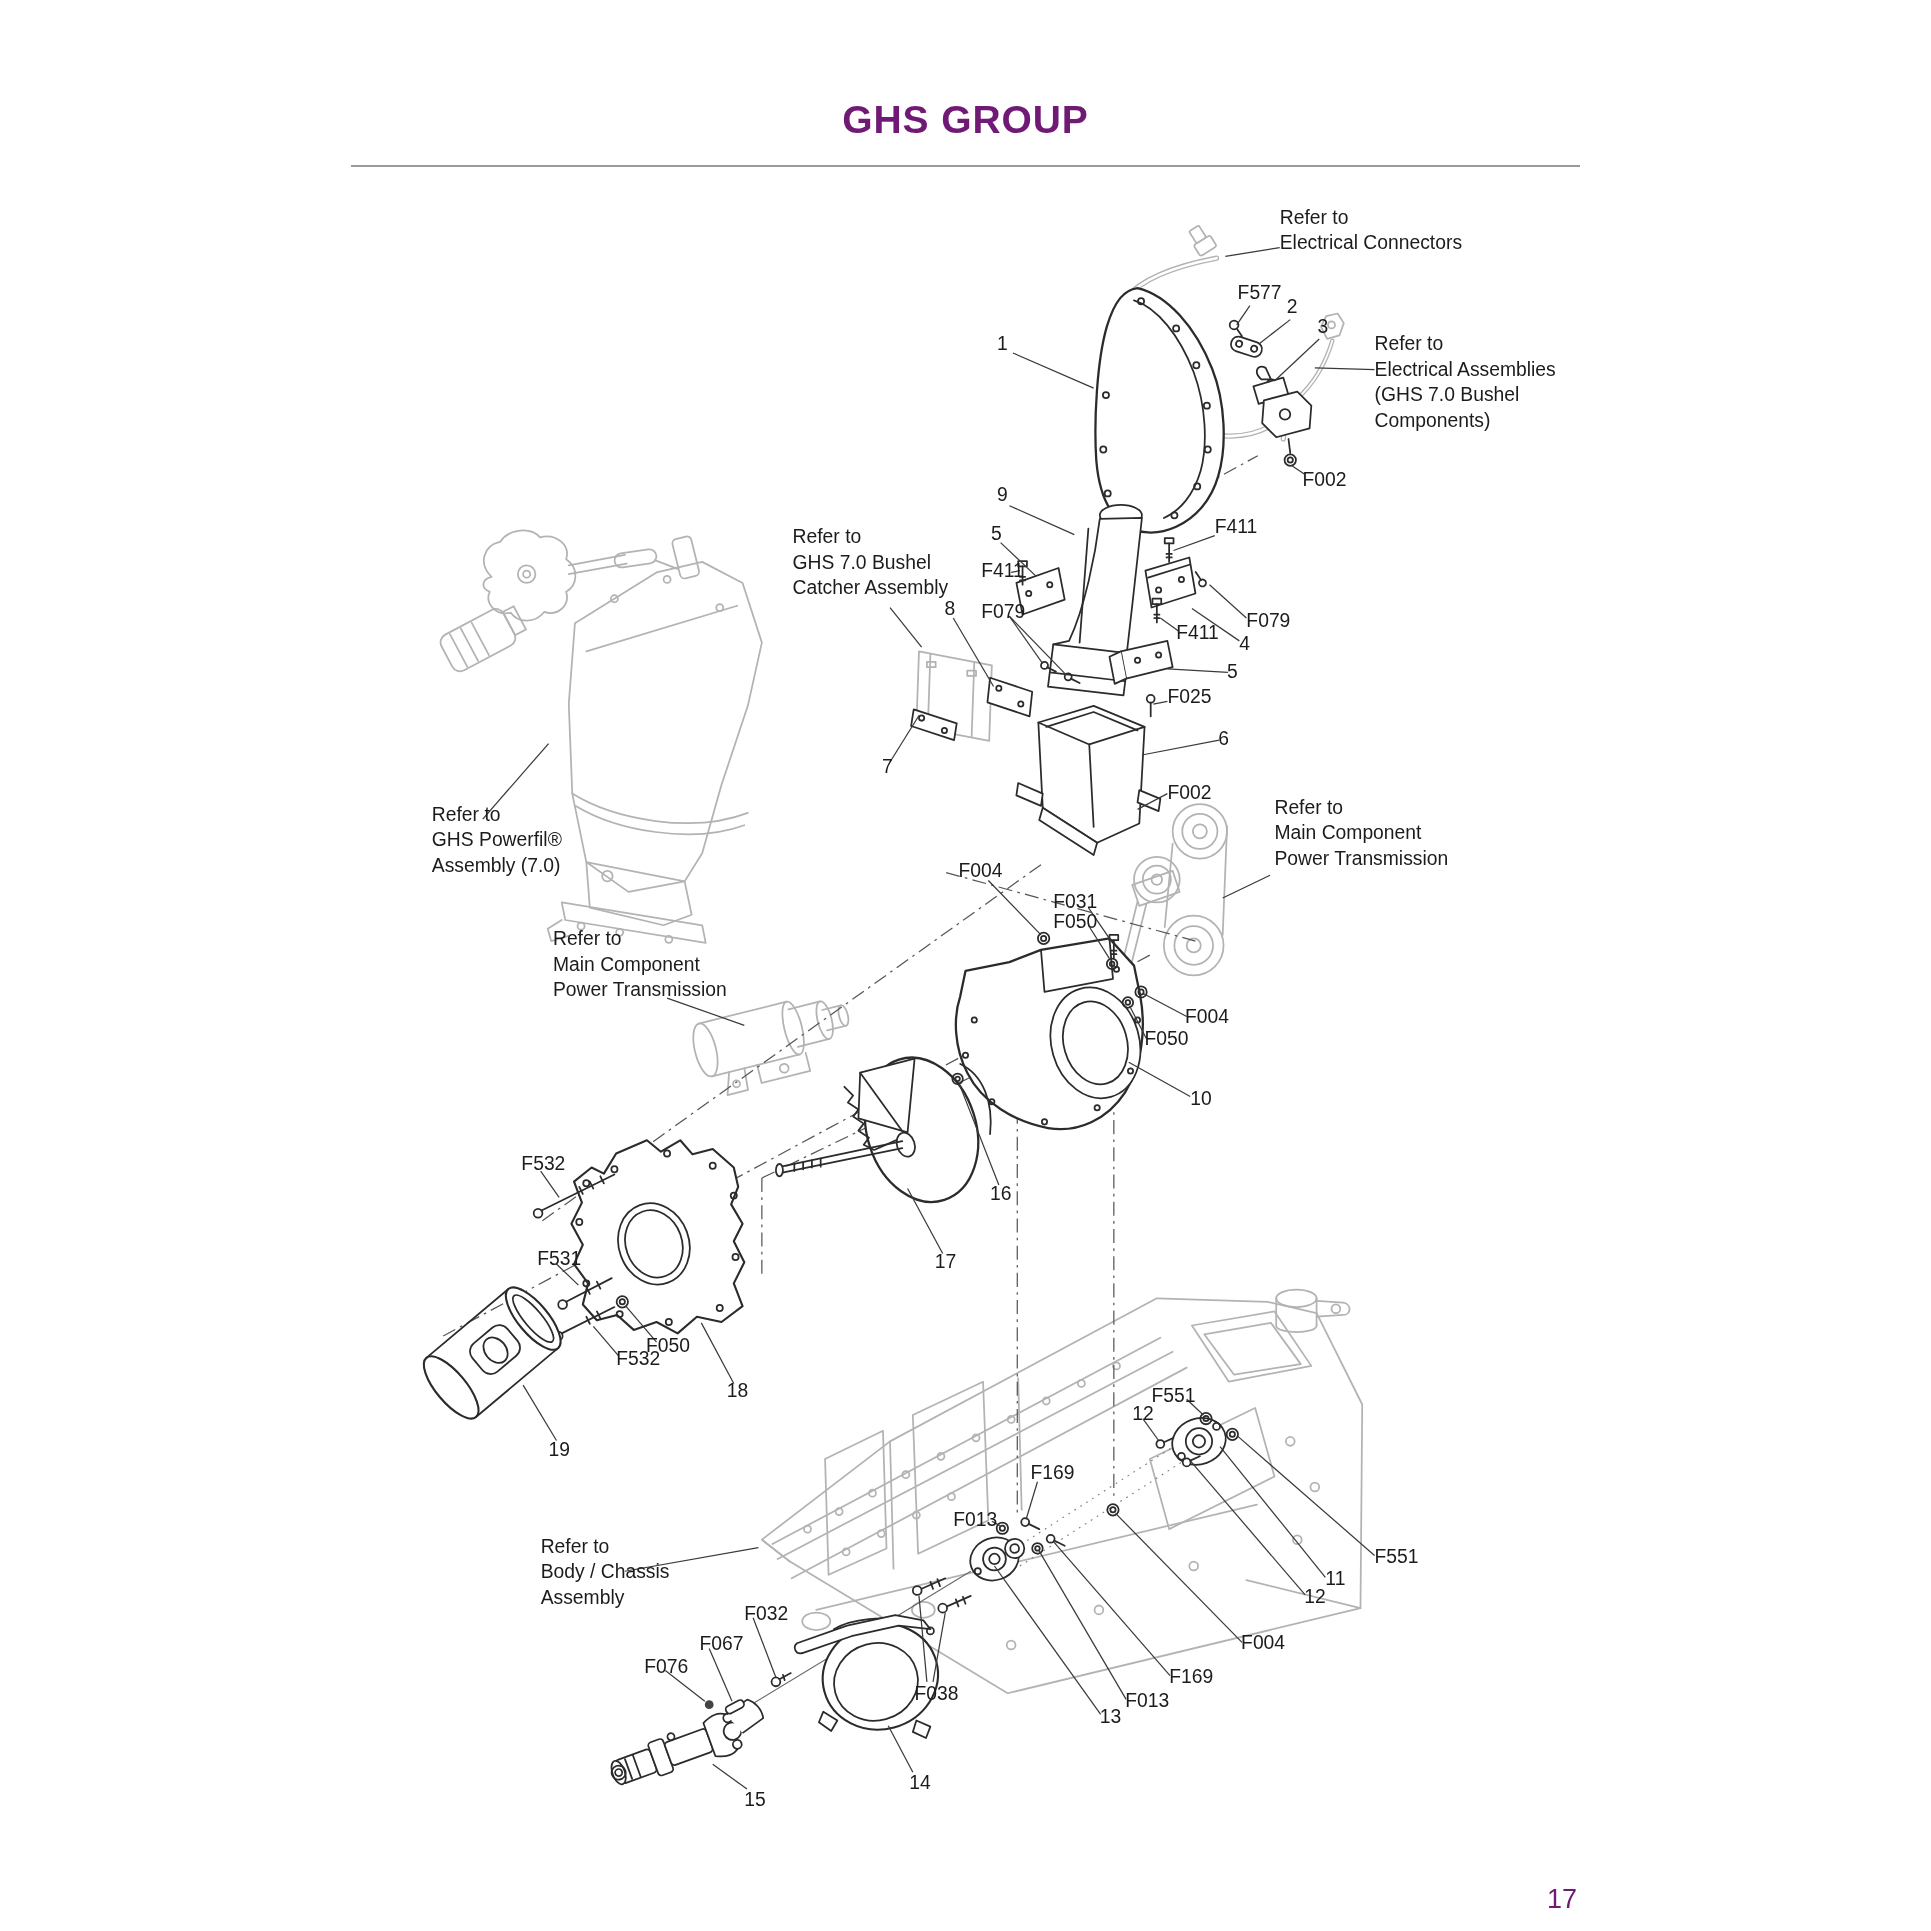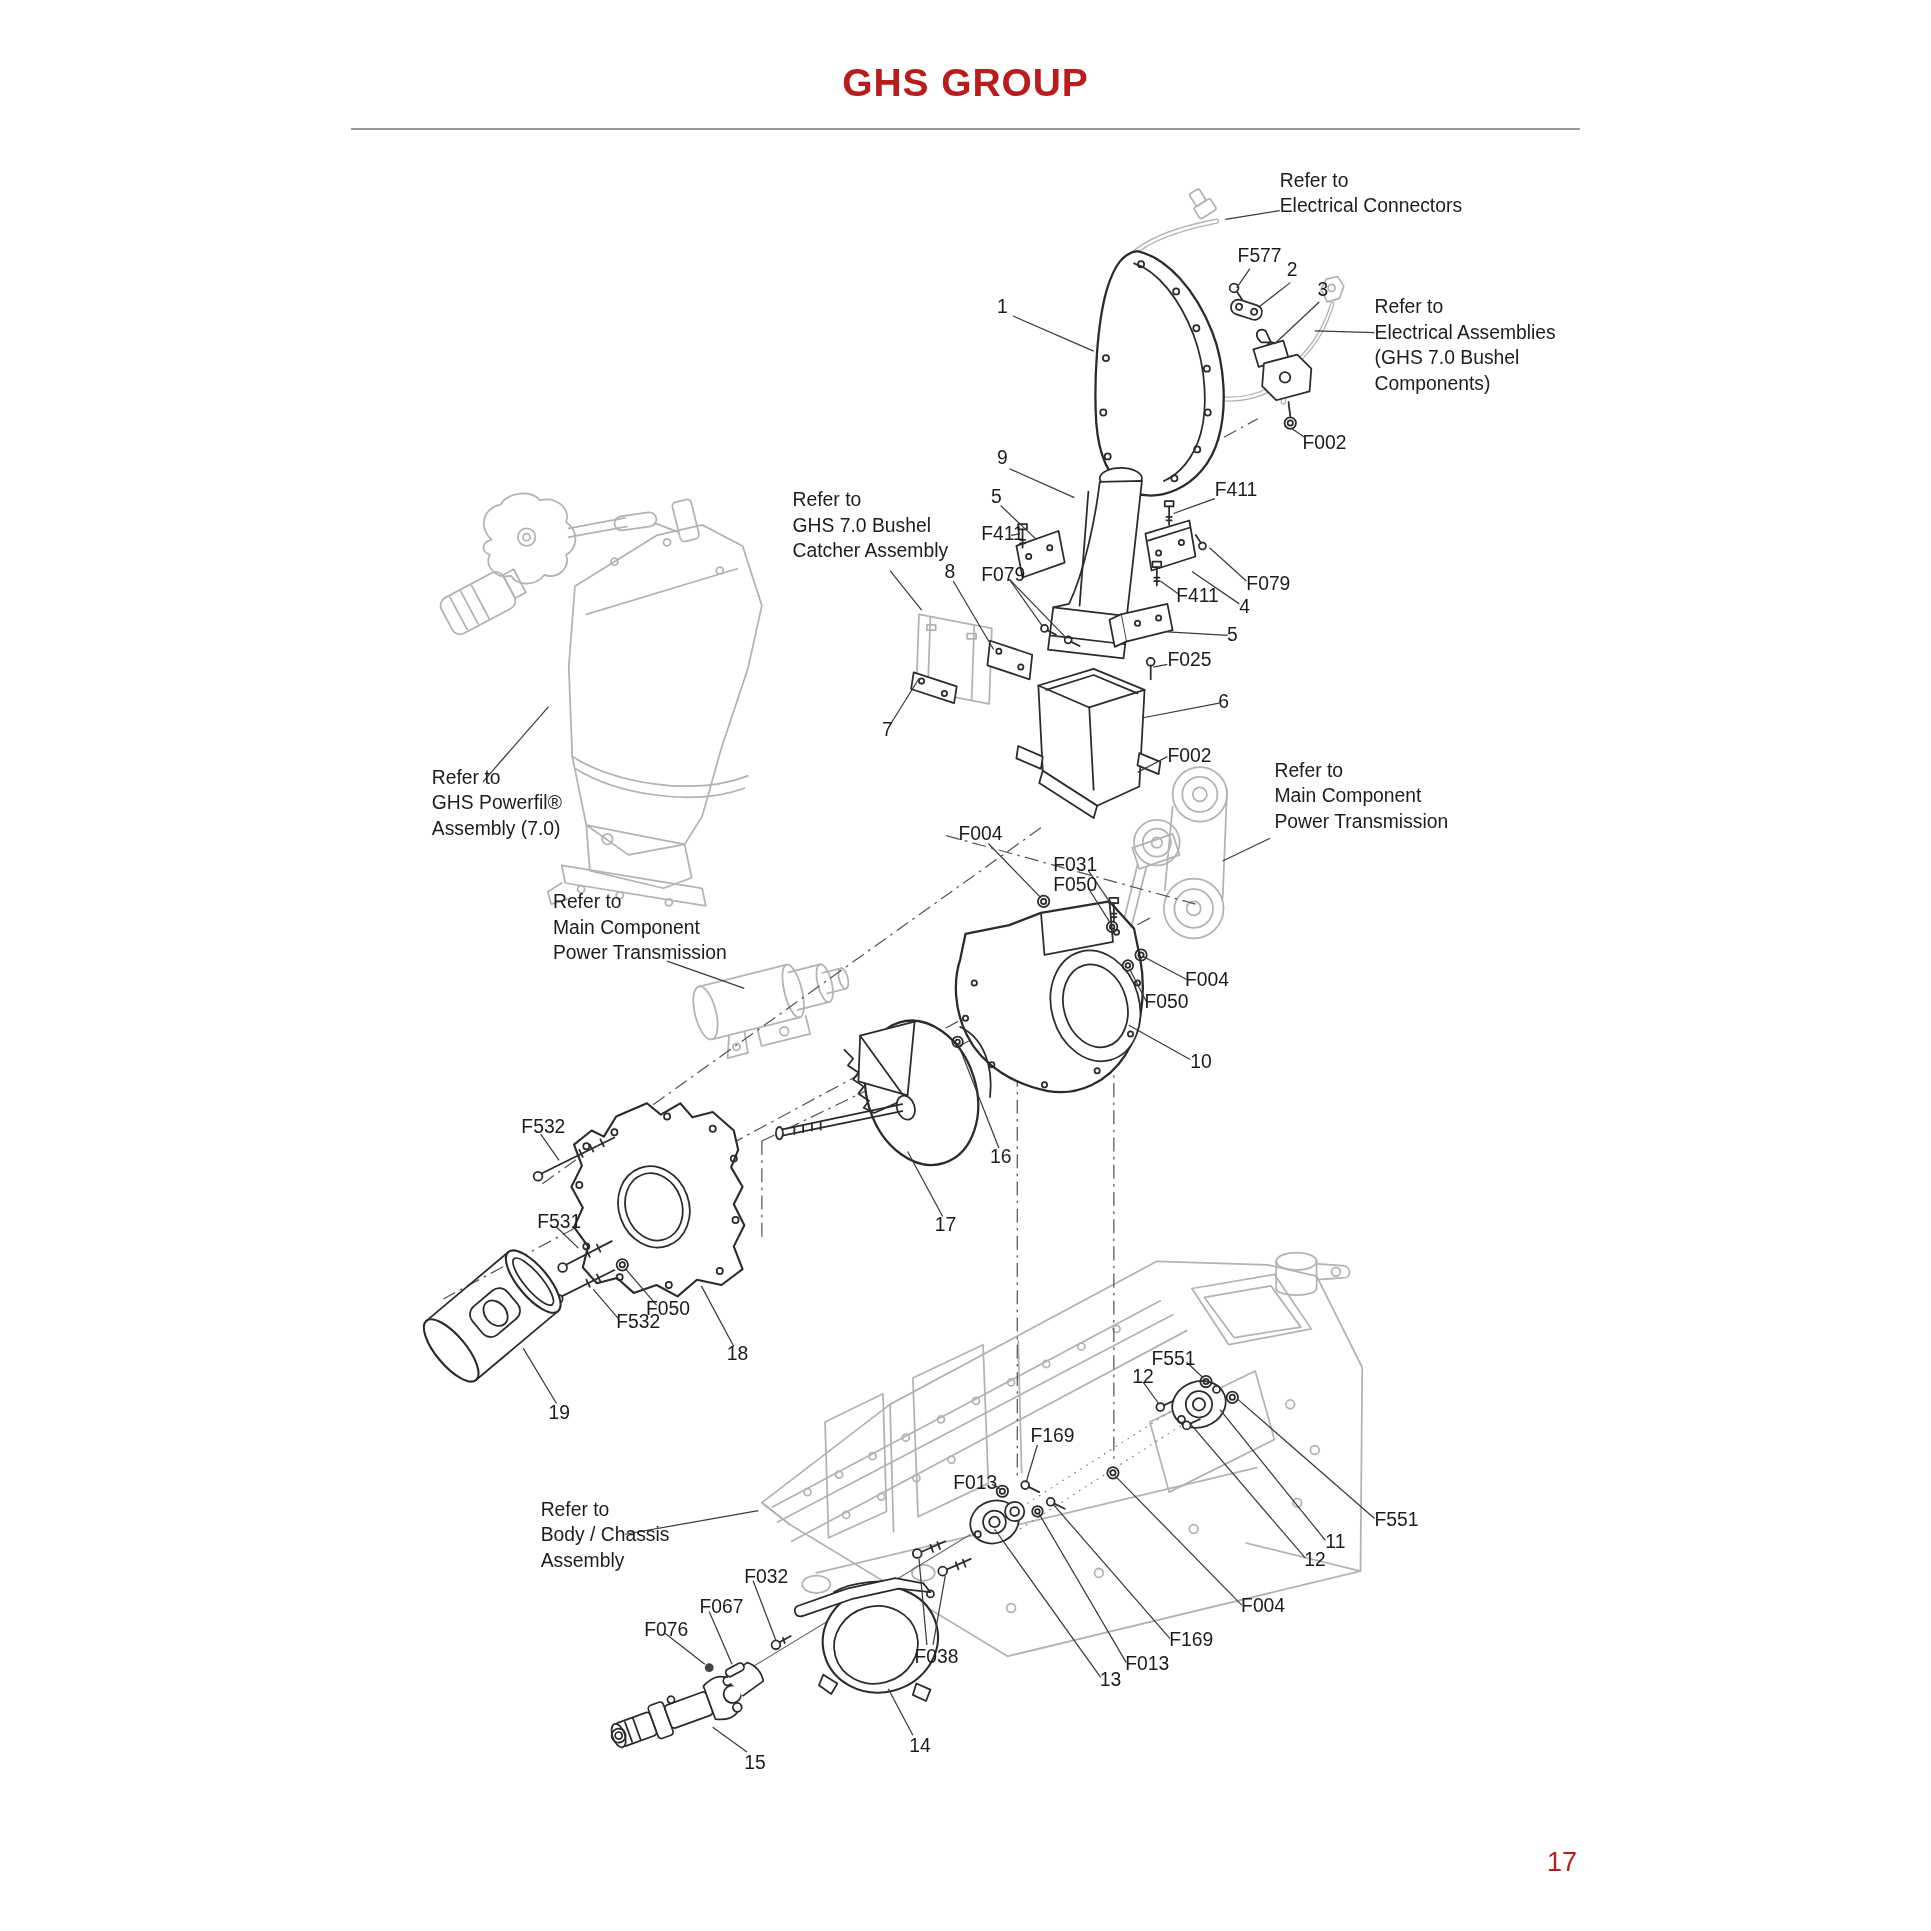--- a/index.html
+++ b/index.html
@@ -1,17 +1,17 @@
 <!DOCTYPE html>
 <html style="font-size:14px"><head>
 <meta charset="utf-8">
 <style>
   html,body{margin:0;padding:0;background:#fff;}
   .page{position:relative;width:1931px;height:1889px;background:#fff;overflow:hidden;
-        font-family:"Liberation Sans",sans-serif;color:#b91c1c;}
+        font-family:"Liberation Sans",sans-serif;color:#701a75;margin-top:37px;}
   .title{position:absolute;top:61px;left:0;width:1931px;text-align:center;
          font-size:39px;font-weight:bold;letter-spacing:0.9px;margin:0;}
   .rule{position:absolute;top:128px;left:351px;width:1229px;height:1.8px;background:#9a9a9a;}
   .diagram{position:absolute;top:0;left:0;}
   .footer{position:absolute;left:351px;top:1828px;font-size:24.6px;line-height:35px;}
   .footer b{font-weight:bold;}
   .footer sup{font-size:15px;}
   .pagenum{position:absolute;left:1547px;top:1847px;font-size:27px;}
   
   svg text{font-family:"Liberation Sans",sans-serif;font-size:22px;fill:#1c1c1c;}

